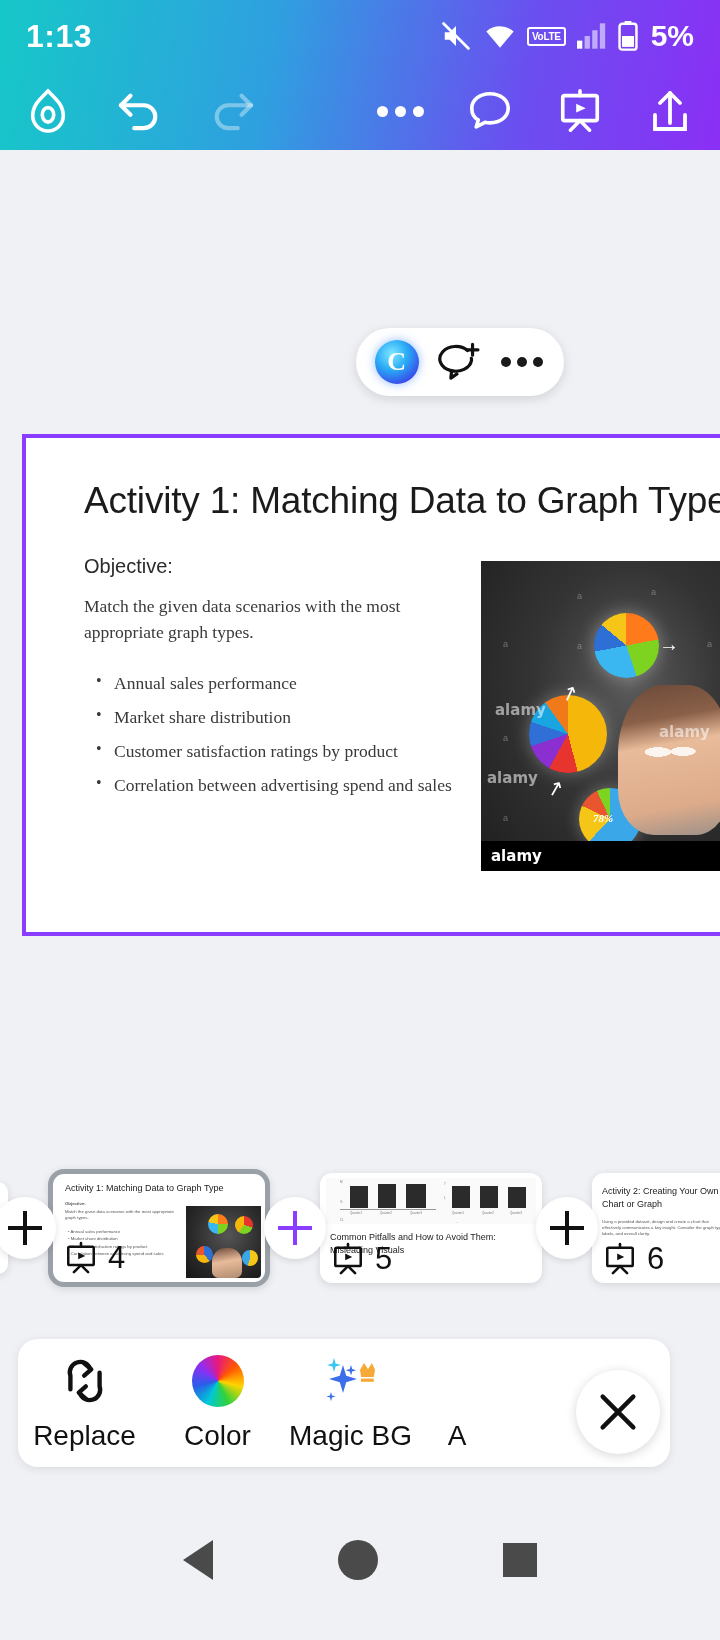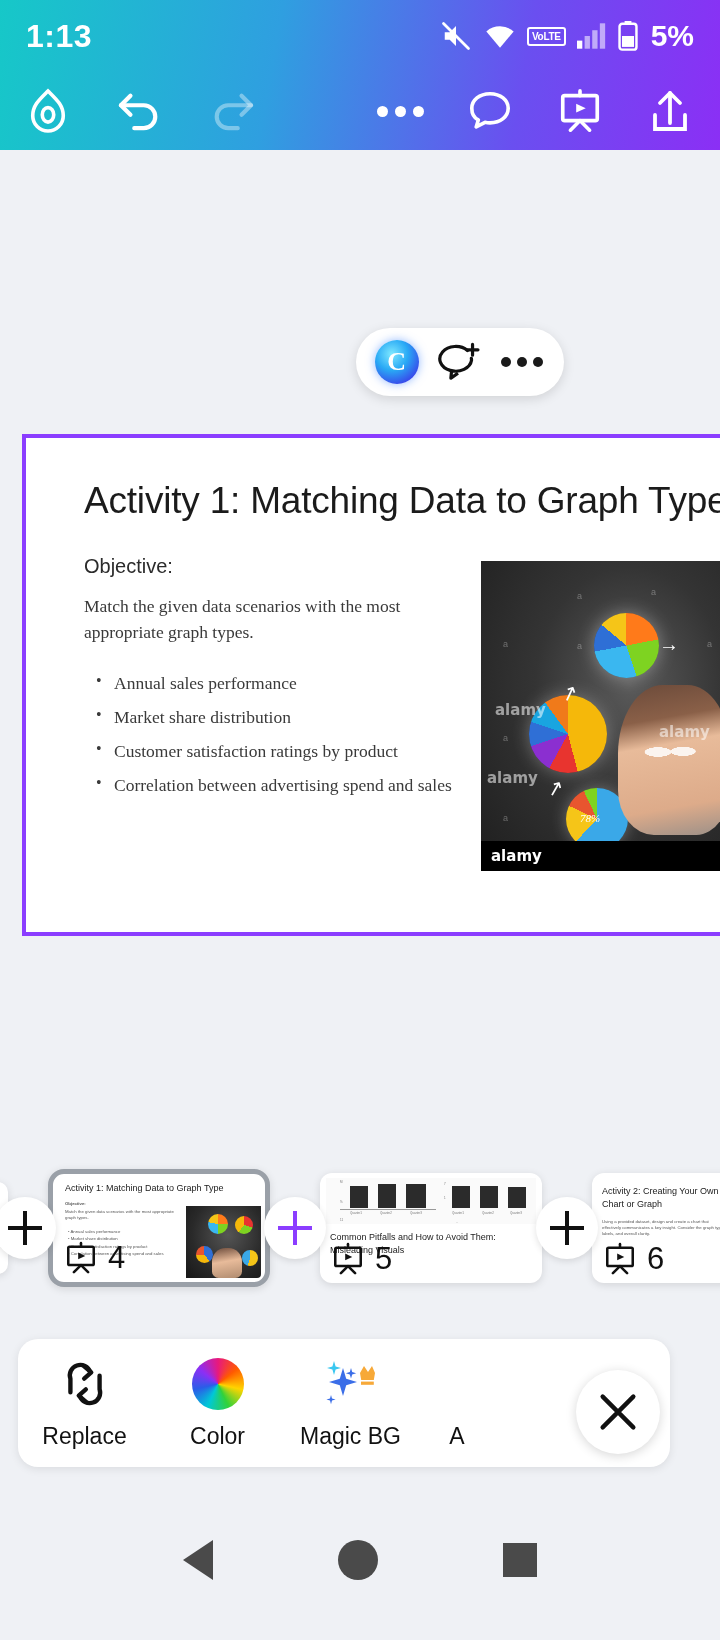--- a/index.html
+++ b/index.html
@@ -111,23 +111,23 @@
     font-family:"DejaVu Sans", sans-serif; font-weight:600;
   }
   .slide-img .tiny-a{ position:absolute; color:rgba(255,255,255,.3); font-size:9px; }
   .pie{ position:absolute; border-radius:50%; }
   .pie1{ left:113px; top:52px; width:65px; height:65px;
     background:conic-gradient(#ff7a1a 0 22%, #7ed321 22% 45%, #3ab7f0 45% 72%, #2e6fd6 72% 86%, #f5c518 86% 100%);
     box-shadow:0 0 18px rgba(255,255,255,.35);}
   .pie2{ left:48px; top:134px; width:78px; height:78px;
     background:conic-gradient(#f5b80a 0 46%, #e8342f 46% 58%, #8b2fd0 58% 70%, #2f6fd6 70% 80%, #19a5e0 80% 90%, #f07a1a 90% 100%);
     box-shadow:0 0 18px rgba(255,255,255,.3);}
-  .pie3{ left:85px; top:227px; width:62px; height:62px;
+  .pie3{ left:98px; top:227px; width:62px; height:62px;
     background:conic-gradient(#3aa8e8 0 62%, #f5c518 62% 82%, #e8552f 82% 93%, #7ed321 93% 100%);
-    box-shadow:0 0 16px rgba(255,255,255,.3);}
+    box-shadow:0 0 16px rgba(255,255,255,.3);font-weight:bold;}
   .pie3 .lbl{ position:absolute; left:14px; top:24px; color:#fff;
     font-size:11px; font-style:italic; font-family:"Liberation Serif",serif;}
   .face{
     position:absolute; right:0; bottom:36px; width:112px; height:150px;
     background:linear-gradient(170deg,#6b4a3a 0%, #8a6048 24%, #e8bb9a 40%, #ddab8a 78%, #9a8f88 100%);
     border-radius:40% 38% 30% 32% / 46% 44% 32% 30%;
   }
   .face:after{
     content:""; position:absolute; left:22px; top:52px; width:60px; height:30px;
     background:radial-gradient(ellipse at 30% 50%, #fff 0 22%, transparent 23%),
@@ -187,21 +187,21 @@
   .actionbar{
     position:absolute; left:18px; top:1339px; width:652px; height:128px;
     background:#fff; border-radius:20px; box-shadow:0 2px 10px rgba(0,0,0,.09);
     display:flex; align-items:center;
   }
   .action{
     flex:none; width:133px; height:100%;
     display:flex; flex-direction:column; align-items:center; justify-content:center; gap:12px;
   }
   .action .ico{ height:54px; display:flex; align-items:center; justify-content:center; }
-  .action .lab{ font-size:23px; color:#111; }
+  .action .lab{ font-size:28px; color:#111; }
   .colorwheel{
     width:52px;height:52px;border-radius:50%;
     background:conic-gradient(from 0deg,#e8197d,#ff5a00,#ffd400,#31d23a,#00c8d7,#2a5de8,#8b2ff5,#e8197d);
   }
   .close-fab{
     position:absolute; left:576px; top:1370px; width:84px; height:84px;
     border-radius:50%; background:#fff;
     box-shadow:0 2px 11px rgba(0,0,0,.16);
     display:flex; align-items:center; justify-content:center; z-index:5;
   }

